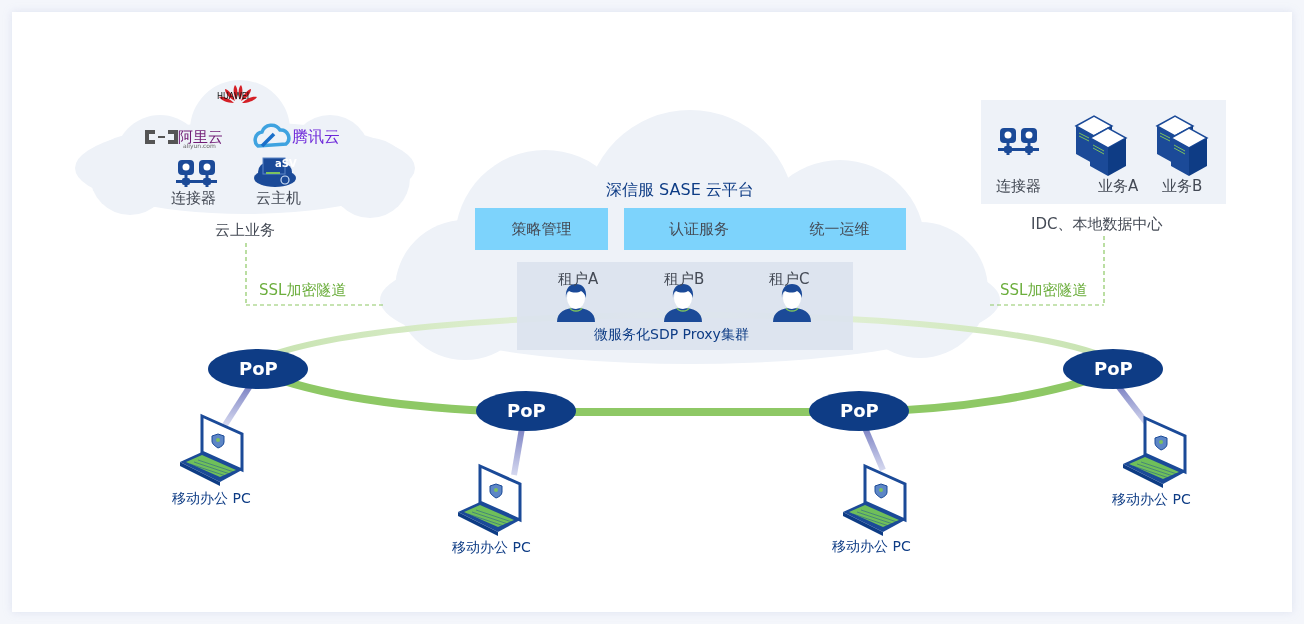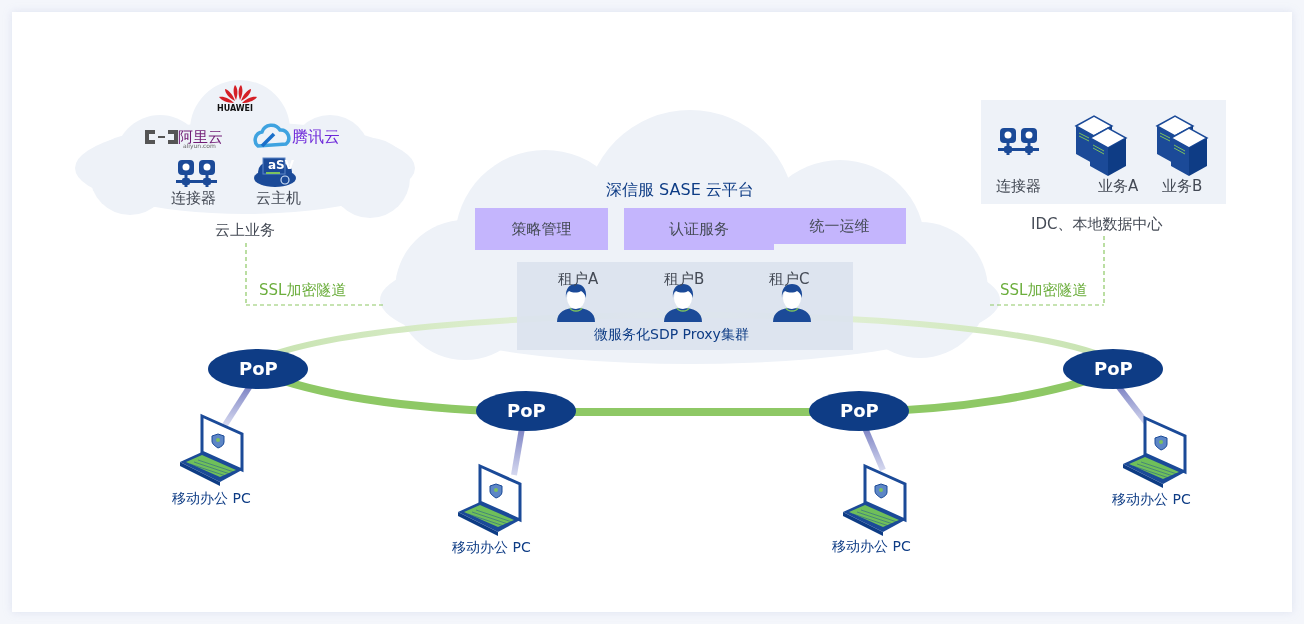--- a/index.html
+++ b/index.html
@@ -12,21 +12,21 @@
     position: absolute; left: 12px; top: 12px; width: 1280px; height: 600px;
     background: #ffffff;
     box-shadow: 0 0 8px rgba(180,190,220,0.35);
   }
   svg.stage { position: absolute; left: 0; top: 0; }
   .txt { position: absolute; white-space: nowrap; }
   .gray { color: #444a55; font-size: 15px; }
   .blue-bold { color: #0e3c85; font-weight: normal; }
   .green { color: #6cae3d; font-size: 15px; }
   .box {
-    position: absolute; background: #c4b5fd; color: #444a55; font-size: 15px;
+    position: absolute; background: #7dd3fc; color: #444a55; font-size: 15px;
     display: flex; align-items: center; justify-content: center;
   }
   .pop-label { color: #fff; font-weight: bold; font-size: 18px; }
 </style>
 </head>
 <body>
 
 <div class="card"></div>
 
 <svg class="stage" width="1304" height="624" viewBox="0 0 1304 624">
@@ -169,38 +169,38 @@
   <g>
     <ellipse cx="275" cy="178" rx="21" ry="9" fill="#1b4a98"></ellipse>
     <circle cx="268" cy="172" r="10" fill="#1b4a98"></circle>
     <circle cx="284" cy="172" r="8" fill="#1b4a98"></circle>
     <rect x="263" y="158" width="22" height="16" fill="#1b4a98" stroke="#5d86c6" stroke-width="1"></rect>
     <rect x="266" y="172" width="14" height="2" fill="#7cc25f"></rect>
     <circle cx="285" cy="180" r="4" fill="none" stroke="#cfe0f5" stroke-width="1.2"></circle>
   </g>
 </svg>
 
-<div class="txt" style="left:217px;top:104px;font-size:8px;font-weight:bold;color:#111;text-align:center;">HUAWEI</div>
+<div class="txt" style="left:217px;top:92px;font-size:8px;font-weight:normal;color:#111;text-align:center;">HUAWEI</div>
 <div class="txt" style="left:178px;top:128px;font-size:15px;color:#701a75;">阿里云</div>
 <div class="txt" style="left:183px;top:142px;font-size:6px;color:#666;">aliyun.com</div>
 <div class="txt" style="left:292px;top:127px;font-size:16px;color:#6d28d9;">腾讯云</div>
 <div class="txt gray" style="left:171px;top:189px;">连接器</div>
-<div class="txt" style="left:268px;top:158px;font-size:12px;color:#fff;font-weight:bold;">aSV</div>
+<div class="txt" style="left:275px;top:158px;font-size:10px;color:#fff;font-weight:bold;">aSV</div>
 <div class="txt gray" style="left:256px;top:189px;">云主机</div>
 <div class="txt gray" style="left:215px;top:221px;">云上业务</div>
 
 <div class="txt gray" style="left:996px;top:177px;">连接器</div>
 <div class="txt gray" style="left:1081px;top:177px;margin-left:17px;">业务A</div>
 <div class="txt gray" style="left:1162px;top:177px;">业务B</div>
 <div class="txt gray" style="left:1031px;top:215px;">IDC、本地数据中心</div>
 
 <div class="txt blue-bold" style="left:606px;top:180px;font-size:16px;">深信服 SASE 云平台</div>
 <div class="box" style="left:475px;top:208px;width:133px;height:42px;">策略管理</div>
 <div class="box" style="left:624px;top:208px;width:150px;height:42px;">认证服务</div>
-<div class="box" style="left:773px;top:208px;width:133px;height:36px;">统一运维</div>
+<div class="box" style="left:773px;top:208px;width:133px;height:42px;">统一运维</div>
 <div class="txt gray" style="left:558px;top:270px;">租户A</div>
 <div class="txt gray" style="left:664px;top:270px;">租户B</div>
 <div class="txt gray" style="left:769px;top:270px;">租户C</div>
 <div class="txt blue-bold" style="left:594px;top:326px;font-size:14px;">微服务化SDP Proxy集群</div>
 
 <div class="txt green" style="left:259px;top:281px;">SSL加密隧道</div>
 <div class="txt green" style="left:1000px;top:281px;">SSL加密隧道</div>
 
 <div class="txt pop-label" style="left:239px;top:358px;">PoP</div>
 <div class="txt pop-label" style="left:507px;top:400px;">PoP</div>

